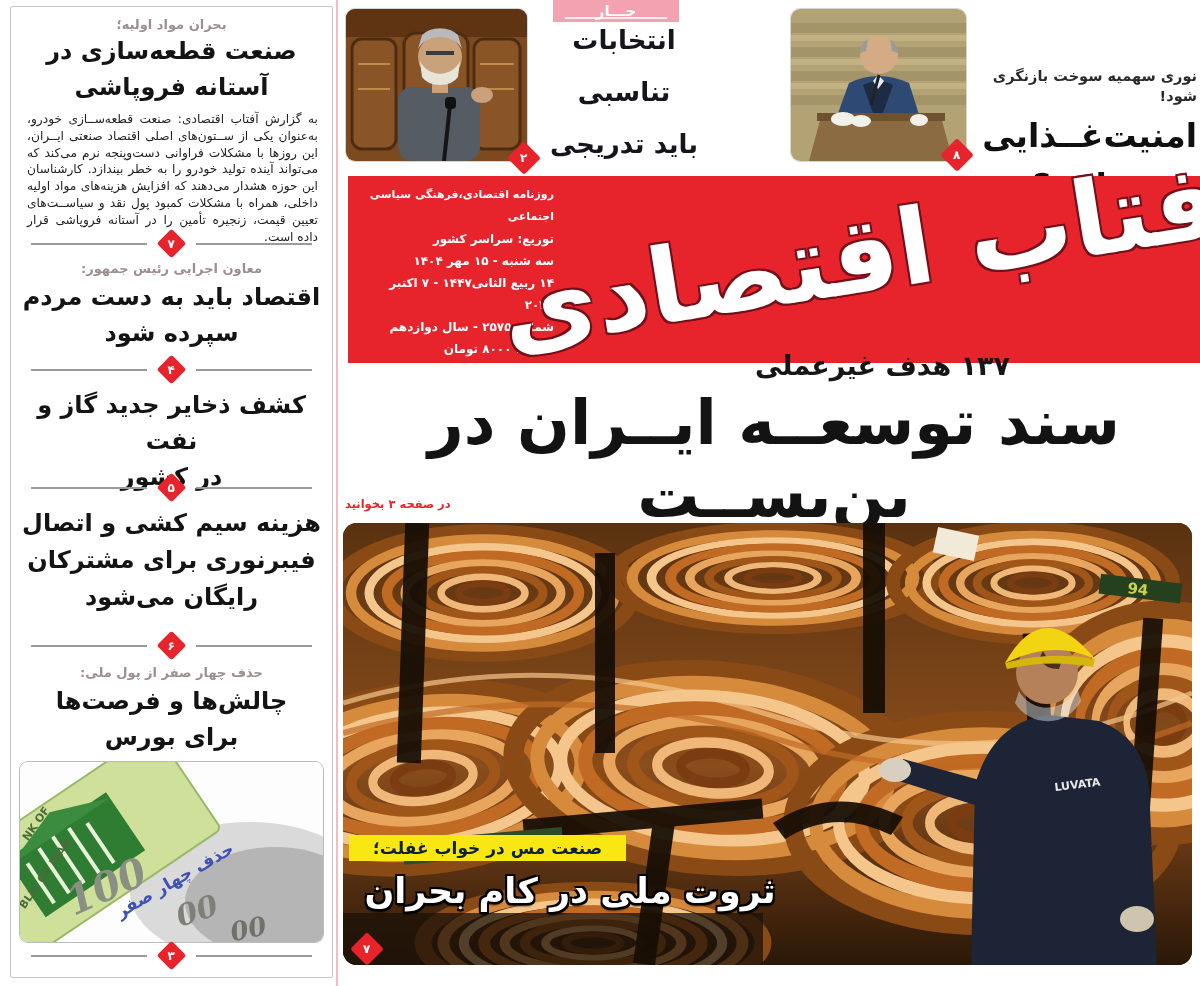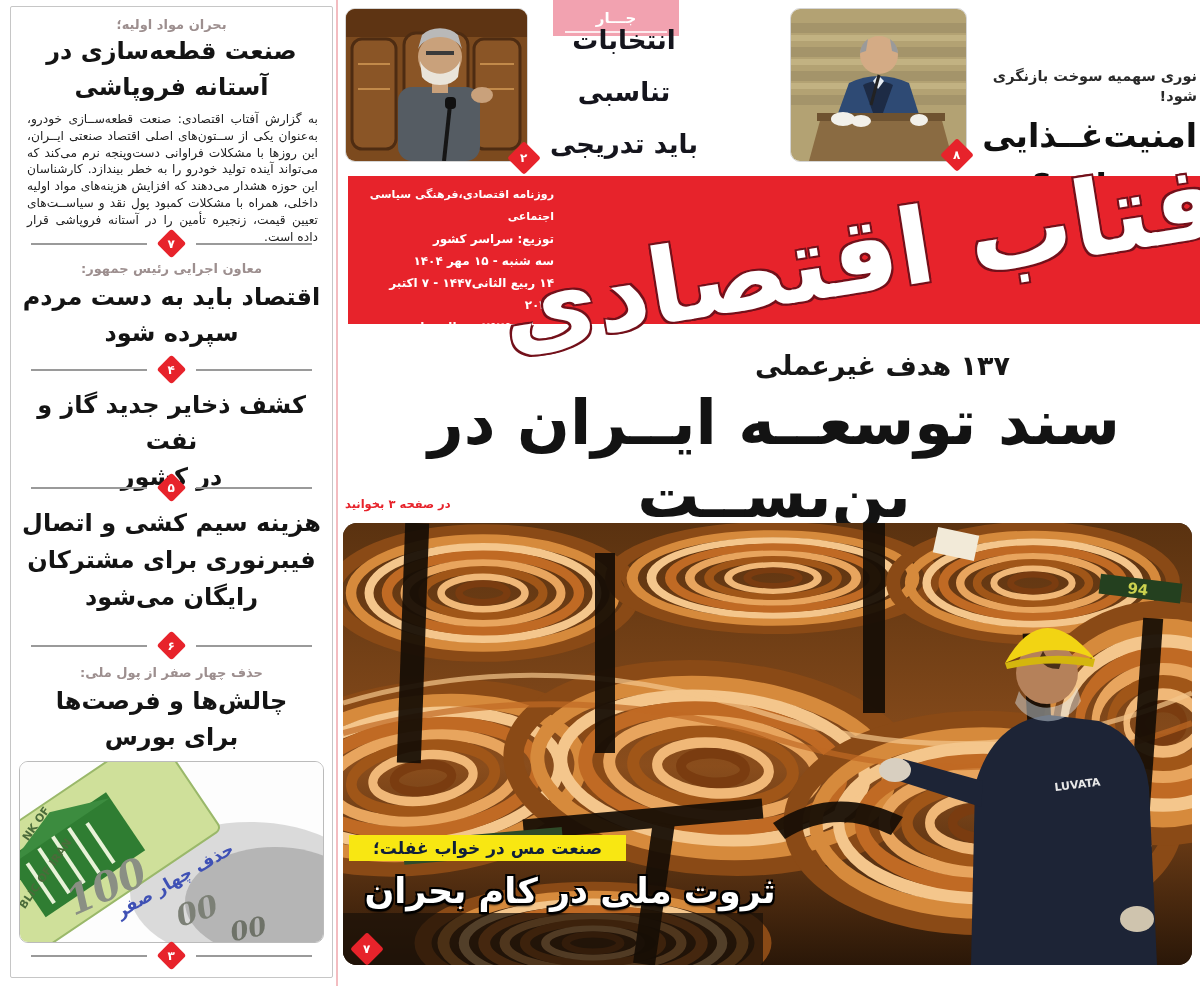--- a/index.html
+++ b/index.html
@@ -21,25 +21,25 @@
   .sdiv .dline{flex:1;height:2px;background:#9a9a9a;}
   .sdiv .diamond{flex:0 0 auto;width:21px;height:21px;}
   .money{left:8px;top:754px;width:303px;height:180px;border:1px solid #bbb;border-radius:9px;overflow:hidden;background:#fbfbfb;}
   
   .photo{border-radius:10px;overflow:hidden;border:1px solid #d5d5d5;}
   .mid-headline{left:528px;top:14px;width:192px;text-align:center;font-weight:bold;
                 color:#15151d;font-size:26px;line-height:52px;}
   .right-col{left:970px;top:18px;width:227px;text-align:right;}
   .r-kicker{font-size:14.5px;font-weight:bold;color:#2a2a2a;line-height:1.4;margin-top:48px;}
   .r-head{font-size:33px;font-weight:bold;color:#101010;line-height:50px;margin-top:4px;}
-  .watermark{left:553px;top:0;width:126px;height:36px;background:#f2a2b0;color:#fff;
+  .watermark{left:553px;top:0;width:126px;height:22px;background:#f2a2b0;color:#fff;
              font-weight:bold;font-size:15px;display:flex;align-items:center;justify-content:center;}
   .watermark:after{content:"";position:absolute;left:12px;right:12px;bottom:3px;height:2px;background:#ffffffcc;}
   
-  .masthead{left:348px;top:176px;width:852px;height:148px;background:#e7232b;}
+  .masthead{left:348px;top:176px;width:852px;height:187px;background:#e7232b;}
   .m-info{position:absolute;left:14px;top:8px;width:192px;text-align:right;color:#fff;
           font-size:12px;line-height:22px;font-weight:bold;}
   .m-site{font-size:15px;letter-spacing:.5px;direction:ltr;text-align:right;}
   .m-title{position:absolute;left:200px;top:-38px;width:660px;height:230px;display:flex;
            align-items:center;justify-content:center;color:#fff;font-size:104px;font-weight:bold;
            transform:rotate(-9deg);white-space:nowrap;
            text-shadow:-2px -2px 0 #73101a,2px -2px 0 #73101a,-2px 2px 0 #73101a,2px 2px 0 #73101a;}
   
   .lead-kicker{left:540px;top:350px;width:470px;text-align:right;font-size:27px;font-weight:bold;color:#161616;}
   .lead-head{left:348px;top:386px;width:852px;text-align:center;font-size:62px;font-weight:bold;color:#131313;}

